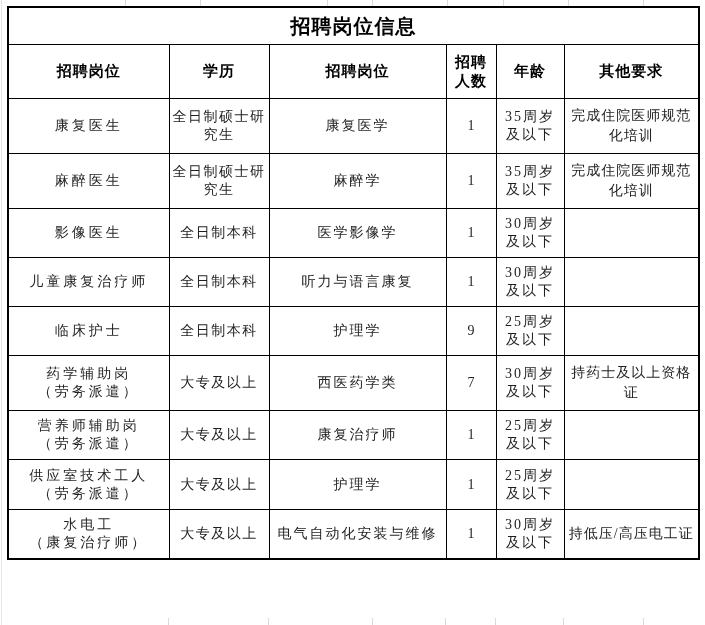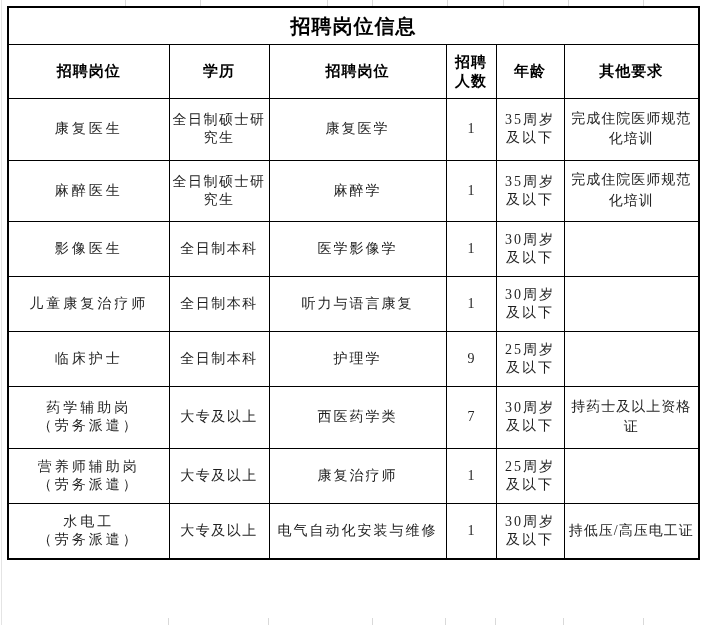--- a/index.html
+++ b/index.html
@@ -199,22 +199,32 @@
         <td class="position-cell">营养师辅助岗
 （劳务派遣）</td>
         <td class="education-cell">大专及以上</td>
         <td class="major-cell">康复治疗师</td>
         <td class="count-cell">1</td>
         <td class="age-cell">25周岁
 及以下</td>
         <td class="other-cell"></td>
       </tr>
       <tr class="data-row">
+        <td class="position-cell">供应室技术工人
+（劳务派遣）</td>
+        <td class="education-cell">大专及以上</td>
+        <td class="major-cell">护理学</td>
+        <td class="count-cell">1</td>
+        <td class="age-cell">25周岁
+及以下</td>
+        <td class="other-cell"></td>
+      </tr>
+      <tr class="data-row">
         <td class="position-cell">水电工
-（劳务派遣）</td>
+（康复治疗师）</td>
         <td class="education-cell">大专及以上</td>
         <td class="major-cell">电气自动化安装与维修</td>
         <td class="count-cell">1</td>
         <td class="age-cell">30周岁
 及以下</td>
         <td class="other-cell">持低压/高压电工证</td>
       </tr>
     </tbody>
   </table>
 </div>

